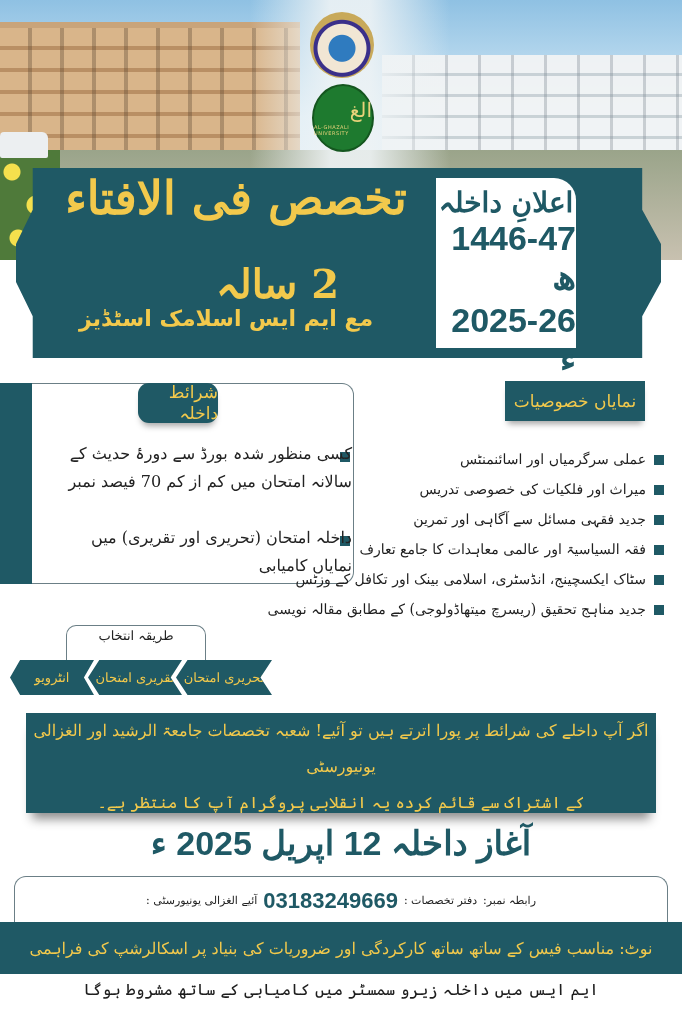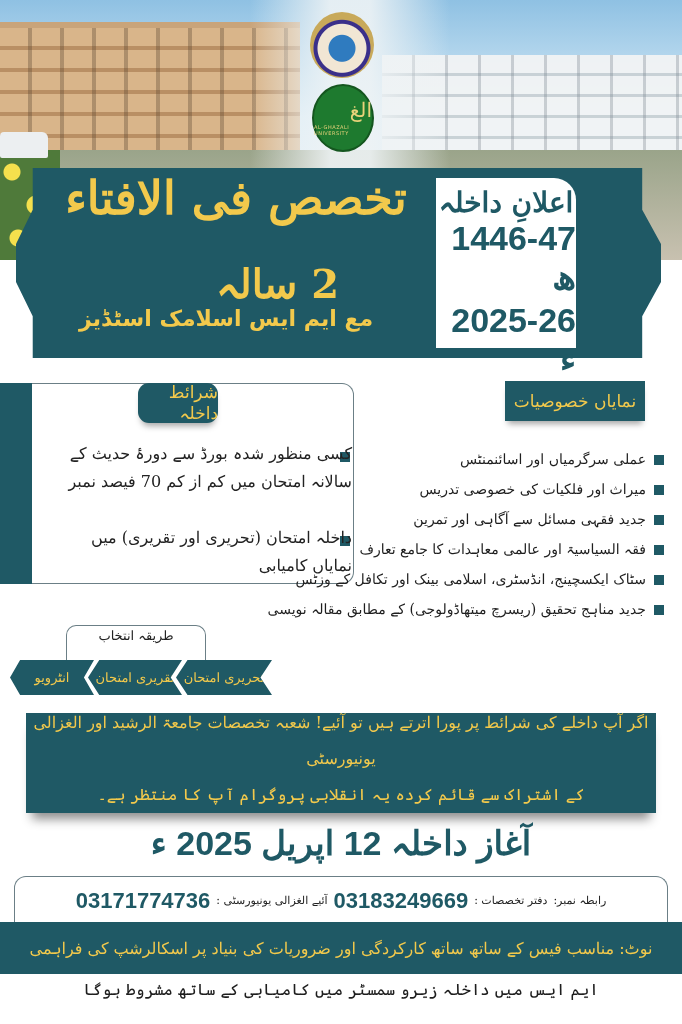--- a/index.html
+++ b/index.html
@@ -76,21 +76,21 @@
     border-bottom: none; border-radius: 10px 10px 0 0; }
   .sel-label { position: absolute; left: 66px; top: 628px; width: 140px; text-align: center; direction: rtl;
     font-family: "DejaVu Serif", serif; font-size: 13px; color: #222; }
   .chev { position: absolute; top: 660px; height: 35px; background: #1f5965; color: #f2c94c; font-family: "DejaVu Serif", serif;
     font-size: 13px; display:flex; align-items:center; justify-content:center; direction: rtl;
     clip-path: polygon(0 50%, 12% 0, 100% 0, 88% 50%, 100% 100%, 12% 100%); }
 
   
   .cta { position: absolute; left: 26px; top: 713px; width: 630px; height: 100px; background: #1f5965;
     box-shadow: 0 12px 10px -6px rgba(0,0,0,.45); color: #f2c94c; font-family: "DejaVu Serif", serif; font-size: 16px;
-    text-align: center; direction: rtl; display:flex; flex-direction: column; justify-content:flex-end; line-height: 36px; }
+    text-align: center; direction: rtl; display:flex; flex-direction: column; justify-content:space-between; line-height: 36px; }
 
   .start { position: absolute; left: 0; top: 823px; width: 682px; text-align: center; direction: rtl;
     font-family: "Liberation Sans", sans-serif; font-weight: bold; font-size: 34px; color: #1f5965; }
 
   .contact { position: absolute; left: 14px; top: 876px; width: 654px; height: 48px; border: 1px solid #6b7f86;
     border-bottom: none; border-radius: 12px 12px 0 0; direction: rtl; display:flex; align-items:center; justify-content:center; gap: 6px; }
   .contact .lbl { font-family: "DejaVu Serif", serif; font-size: 11px; color: #222; }
   .contact .num { font-family: "Liberation Sans", sans-serif; font-weight: bold; font-size: 22px; color: #1f5965; }
 
   .note { position: absolute; left: 0; top: 922px; width: 682px; height: 52px; background: #1f5965; color: #f2c94c;
@@ -158,17 +158,16 @@
   <div>کے اشتراک سے قائم کردہ یہ انقلابی پروگرام آپ کا منتظر ہے۔</div>
 </div>
 
 <div class="start">آغاز داخلہ 12 اپریل 2025 ء</div>
 
 <div class="contact">
   <span class="lbl">رابطہ نمبر:</span>
   <span class="lbl">دفتر تخصصات :</span>
   <span class="num">03183249669</span>
   <span class="lbl">آئیے الغزالی یونیورسٹی :</span>
-  <span class="num">03171774736</span>
 </div>
 
 <div class="note">نوٹ: مناسب فیس کے ساتھ ساتھ کارکردگی اور ضروریات کی بنیاد پر اسکالرشپ کی فراہمی</div>
 <div class="footer">ایم ایس میں داخلہ زیرو سمسٹر میں کامیابی کے ساتھ مشروط ہوگا</div>
 
 </body></html>

